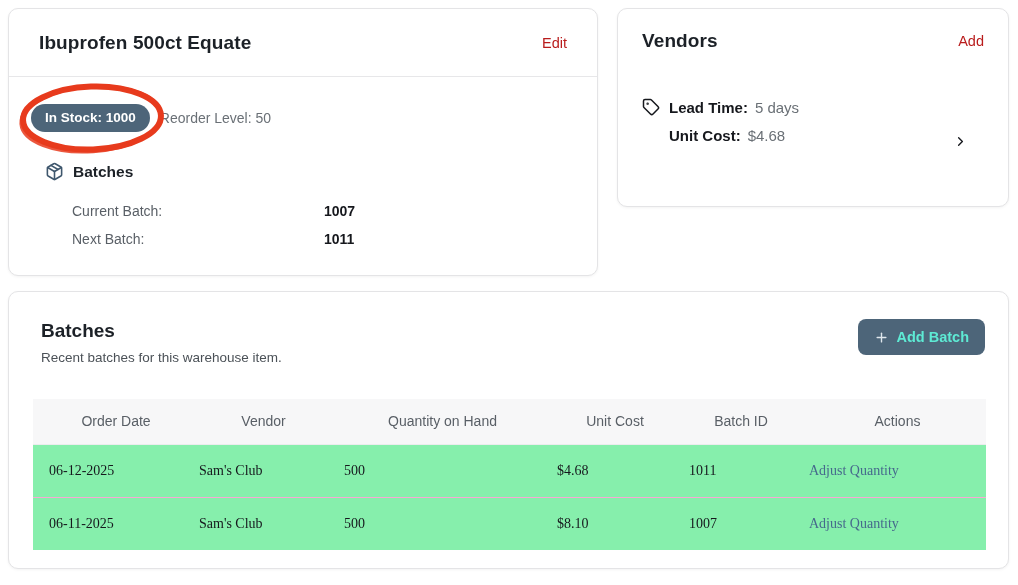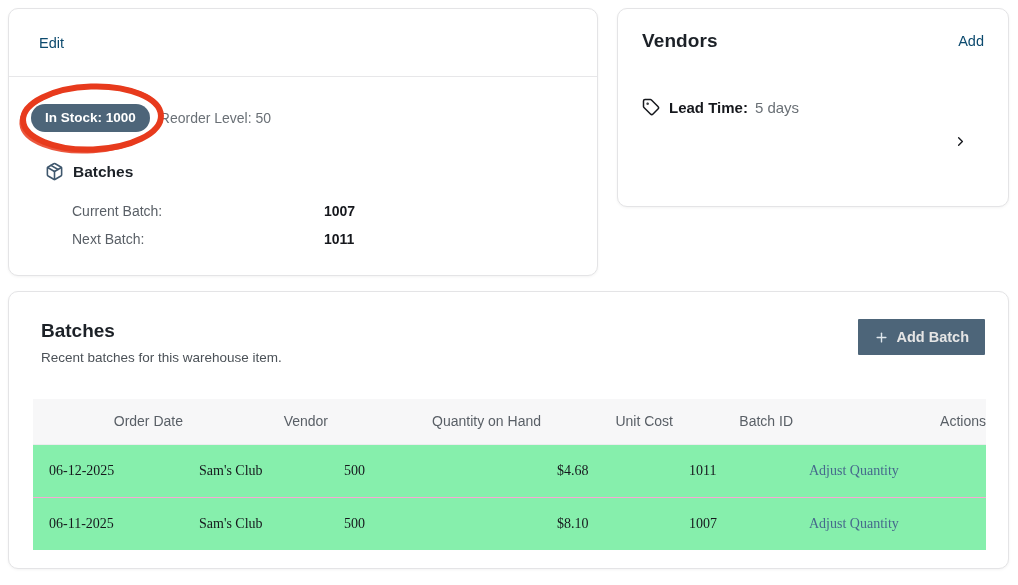--- a/index.html
+++ b/index.html
@@ -19,21 +19,21 @@
     box-shadow: 0 1px 3px rgba(0,0,0,0.05);
   }
   
   #product-card { left: 8px; top: 8px; width: 590px; height: 268px; }
   .card-header {
     display: flex; align-items: center; justify-content: space-between;
     padding: 0 30px; height: 68px;
   }
   .card-title { font-size: 19px; font-weight: 700; letter-spacing: .1px; color: #1c2127; }
   .link {
-    font-size: 14.5px; color: #0c4a6e; cursor: pointer; text-decoration: none;
+    font-size: 14.5px; color: #b91c1c; cursor: pointer; text-decoration: none;
   }
   #product-card .card-header { border-bottom: 1px solid #e7e7e9; }
   .stock-row { position: absolute; left: 22px; top: 95px; display: flex; align-items: center; }
   .badge {
     background: #4d6579; color: #ffffff;
     font-size: 13.5px; font-weight: 700;
     height: 28px; line-height: 28px; padding: 0 14px;
     border-radius: 15px; white-space: nowrap;
   }
   .reorder { margin-left: 10px; font-size: 14px; color: #6a7076; }
@@ -54,51 +54,52 @@
   .vendor-label { font-size: 15px; font-weight: 700; color: #16181d; }
   .vendor-value { font-size: 15px; color: #6a7076; }
   .chevron { position: absolute; right: 40px; top: 125px; cursor: pointer; display: flex; }
   
   #batches-card { left: 8px; top: 291px; width: 1001px; height: 278px; }
   .batches-head { position: absolute; left: 32px; top: 28px; }
   .batches-title { font-size: 19px; font-weight: 700; color: #1c2127; }
   .batches-subtitle { margin-top: 8px; font-size: 13.5px; color: #4b5157; }
   .add-batch-btn {
     position: absolute; right: 23px; top: 27px;
-    background: #4d6579; color: #e5e5e5;
-    border: none; border-radius: 1px;
+    background: #4d6579; color: #5eead4;
+    border: none; border-radius: 8px;
     height: 36px; padding: 0 16px;
     font-family: inherit; font-size: 14.5px; font-weight: 600;
     display: flex; align-items: center; gap: 8px; cursor: pointer;
   }
   .batch-table {
     position: absolute; left: 24px; top: 107px; width: 953px;
     border-collapse: collapse; table-layout: fixed;
   }
   .batch-table thead th {
     background: #f7f7f8;
     font-size: 14px; font-weight: 400; color: #595f66;
-    text-align: right; height: 45px; padding: 0 0 0 16px;
+    text-align: center; height: 45px; padding: 0 0 0 16px;
     border-bottom: 1px solid #ececee;
   }
   .batch-table tbody td {
     font-size: 14px; color: #16181d;
     height: 53px; padding: 0 0 0 16px;
     background: #86efac;
     font-family: Liberation Serif, serif;
   }
   .batch-table tbody tr + tr td { border-top: 1px solid #f9a8d4; }
   .adjust-link { font-size: 14px; color: #46698c; font-weight: 500; cursor: pointer; text-decoration: none; }
   .icon { display: inline-flex; flex: none; }
 </style>
 </head>
 <body>
 
 <div class="card" id="product-card">
   <div class="card-header">
+    <div class="card-title">Ibuprofen 500ct Equate</div>
     <a class="link">Edit</a>
   </div>
 
   <div class="stock-row">
     <span class="badge">In Stock: 1000</span>
     <span class="reorder">Reorder Level: 50</span>
   </div>
 
   <svg class="annotation-svg" width="152" height="90" viewBox="0 0 152 90">
     <ellipse cx="75" cy="37" rx="69" ry="31.5" fill="none" stroke="#e73b1d" stroke-width="6" transform="rotate(-2 75 37)"></ellipse>
@@ -133,20 +134,24 @@
     <span class="icon" style="margin-top:1px">
       <svg width="18" height="18" viewBox="0 0 24 24" fill="none" stroke="#16181d" stroke-width="2" stroke-linecap="round" stroke-linejoin="round">
         <path d="M12.586 2.586A2 2 0 0 0 11.172 2H4a2 2 0 0 0-2 2v7.172a2 2 0 0 0 .586 1.414l8.704 8.704a2.426 2.426 0 0 0 3.42 0l6.58-6.58a2.426 2.426 0 0 0 0-3.42z"></path>
         <circle cx="7.5" cy="7.5" r="0.6" fill="#16181d"></circle>
       </svg>
     </span>
     <div class="vendor-rows">
       <div class="vendor-row">
         <span class="vendor-label">Lead Time:</span>
         <span class="vendor-value">5 days</span>
+      </div>
+      <div class="vendor-row">
+        <span class="vendor-label">Unit Cost:</span>
+        <span class="vendor-value">$4.68</span>
       </div>
     </div>
   </div>
 
   <span class="chevron">
     <svg width="15" height="15" viewBox="0 0 24 24" fill="none" stroke="#16181d" stroke-width="2.2" stroke-linecap="round" stroke-linejoin="round">
       <polyline points="9 6 15 12 9 18"></polyline>
     </svg>
   </span>
 </div>

